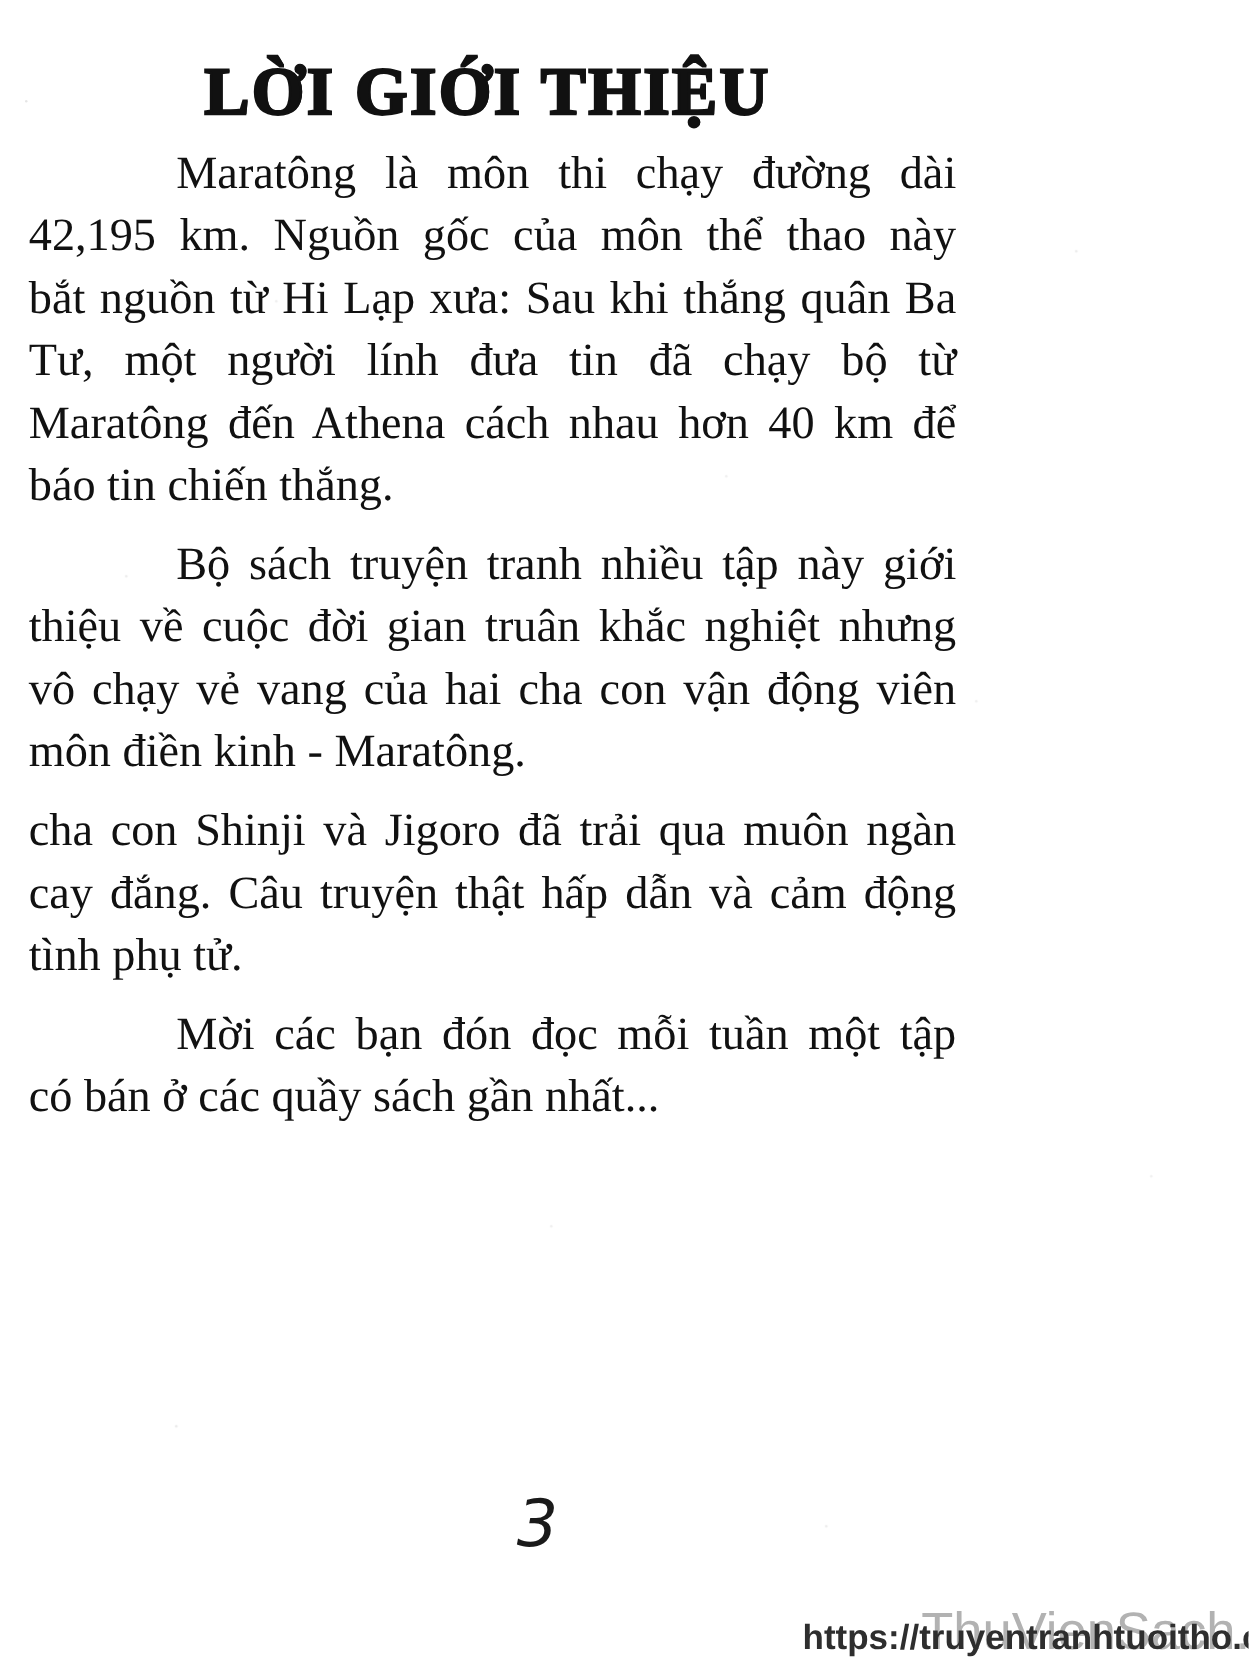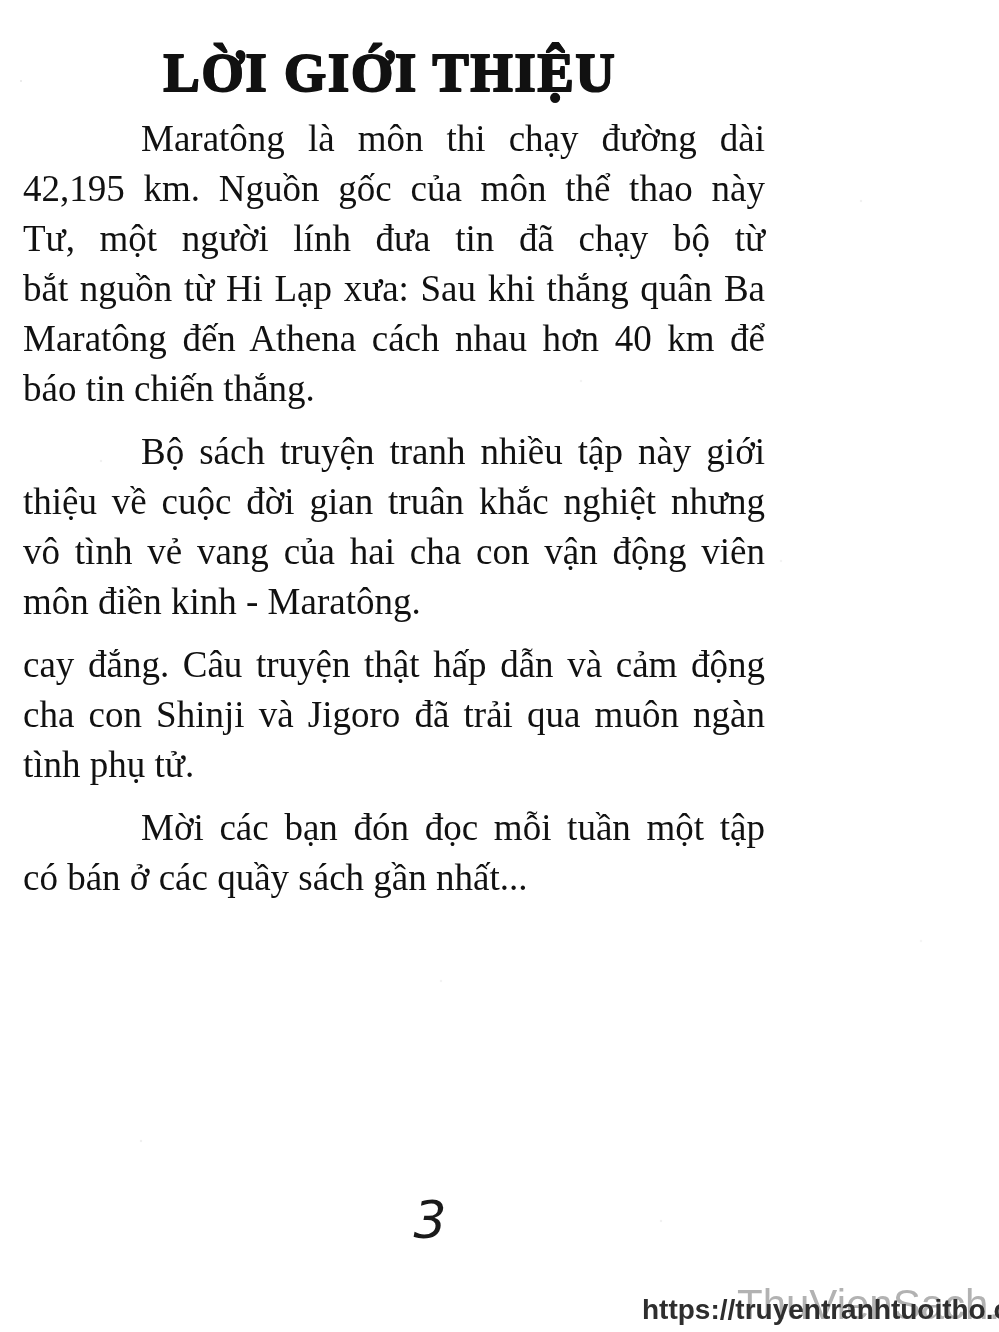--- a/index.html
+++ b/index.html
@@ -108,36 +108,36 @@
 
 <div class="page" style="--bg: #ffffff; --ink: #111111; --wm-light: #b2b2b2; --wm-dark: #2e2e2e;">
 
   <h1 class="title">LỜI GIỚI THIỆU</h1>
 
   <div class="body-text">
 
     <div class="para">
       <div class="ln first">Maratông là môn thi chạy đường dài</div>
       <div class="ln">42,195 km. Nguồn gốc của môn thể thao này</div>
+      <div class="ln">bắt nguồn từ Hi Lạp xưa: Sau khi thắng quân Ba</div>
       <div class="ln">Tư, một người lính đưa tin đã chạy bộ từ</div>
-      <div class="ln">bắt nguồn từ Hi Lạp xưa: Sau khi thắng quân Ba</div>
       <div class="ln">Maratông đến Athena cách nhau hơn 40 km để</div>
       <div class="ln last">báo tin chiến thắng.</div>
     </div>
 
     <div class="para">
       <div class="ln first">Bộ sách truyện tranh nhiều tập này giới</div>
       <div class="ln">thiệu về cuộc đời gian truân khắc nghiệt nhưng</div>
-      <div class="ln">vô tình vẻ vang của hai cha con vận động viên</div>
+      <div class="ln">vô chạy vẻ vang của hai cha con vận động viên</div>
       <div class="ln last">môn điền kinh - Maratông.</div>
     </div>
 
     <div class="para">
+      <div class="ln">cha con Shinji và Jigoro đã trải qua muôn ngàn</div>
       <div class="ln">cay đắng. Câu truyện thật hấp dẫn và cảm động</div>
-      <div class="ln">cha con Shinji và Jigoro đã trải qua muôn ngàn</div>
       <div class="ln last">tình phụ tử.</div>
     </div>
 
     <div class="para">
       <div class="ln first">Mời các bạn đón đọc mỗi tuần một tập</div>
       <div class="ln last">có bán ở các quầy sách gần nhất...</div>
     </div>
 
   </div>
 

